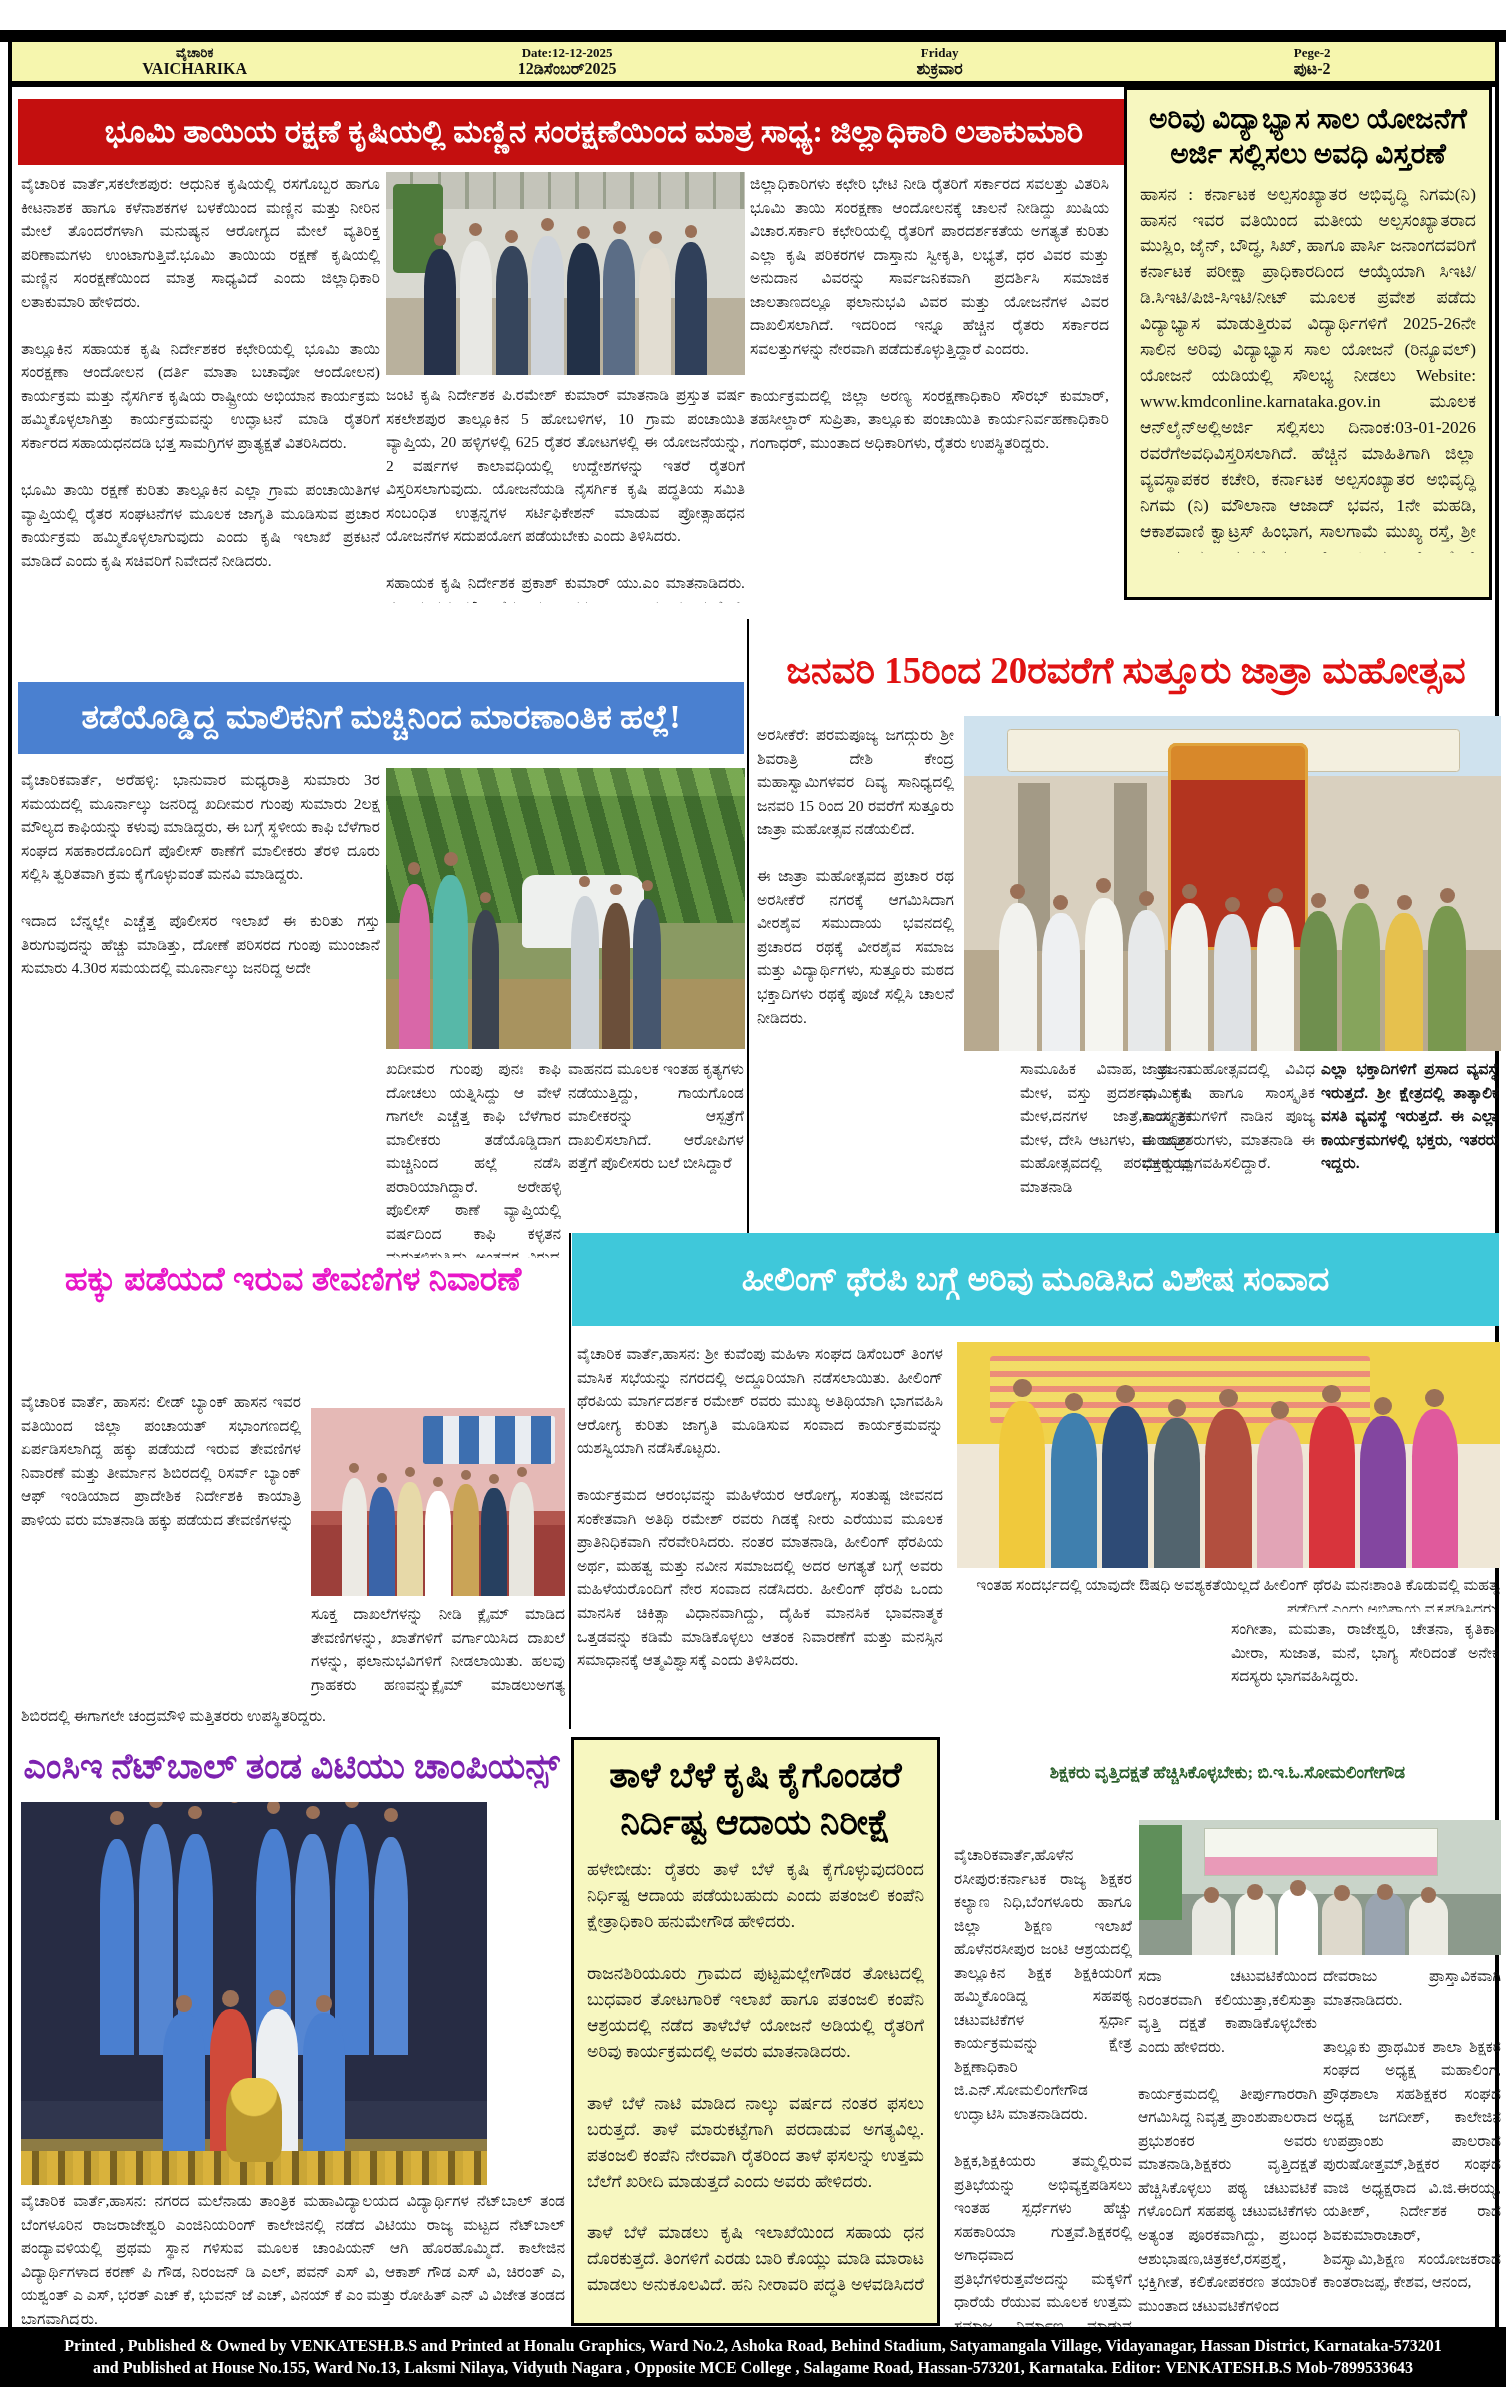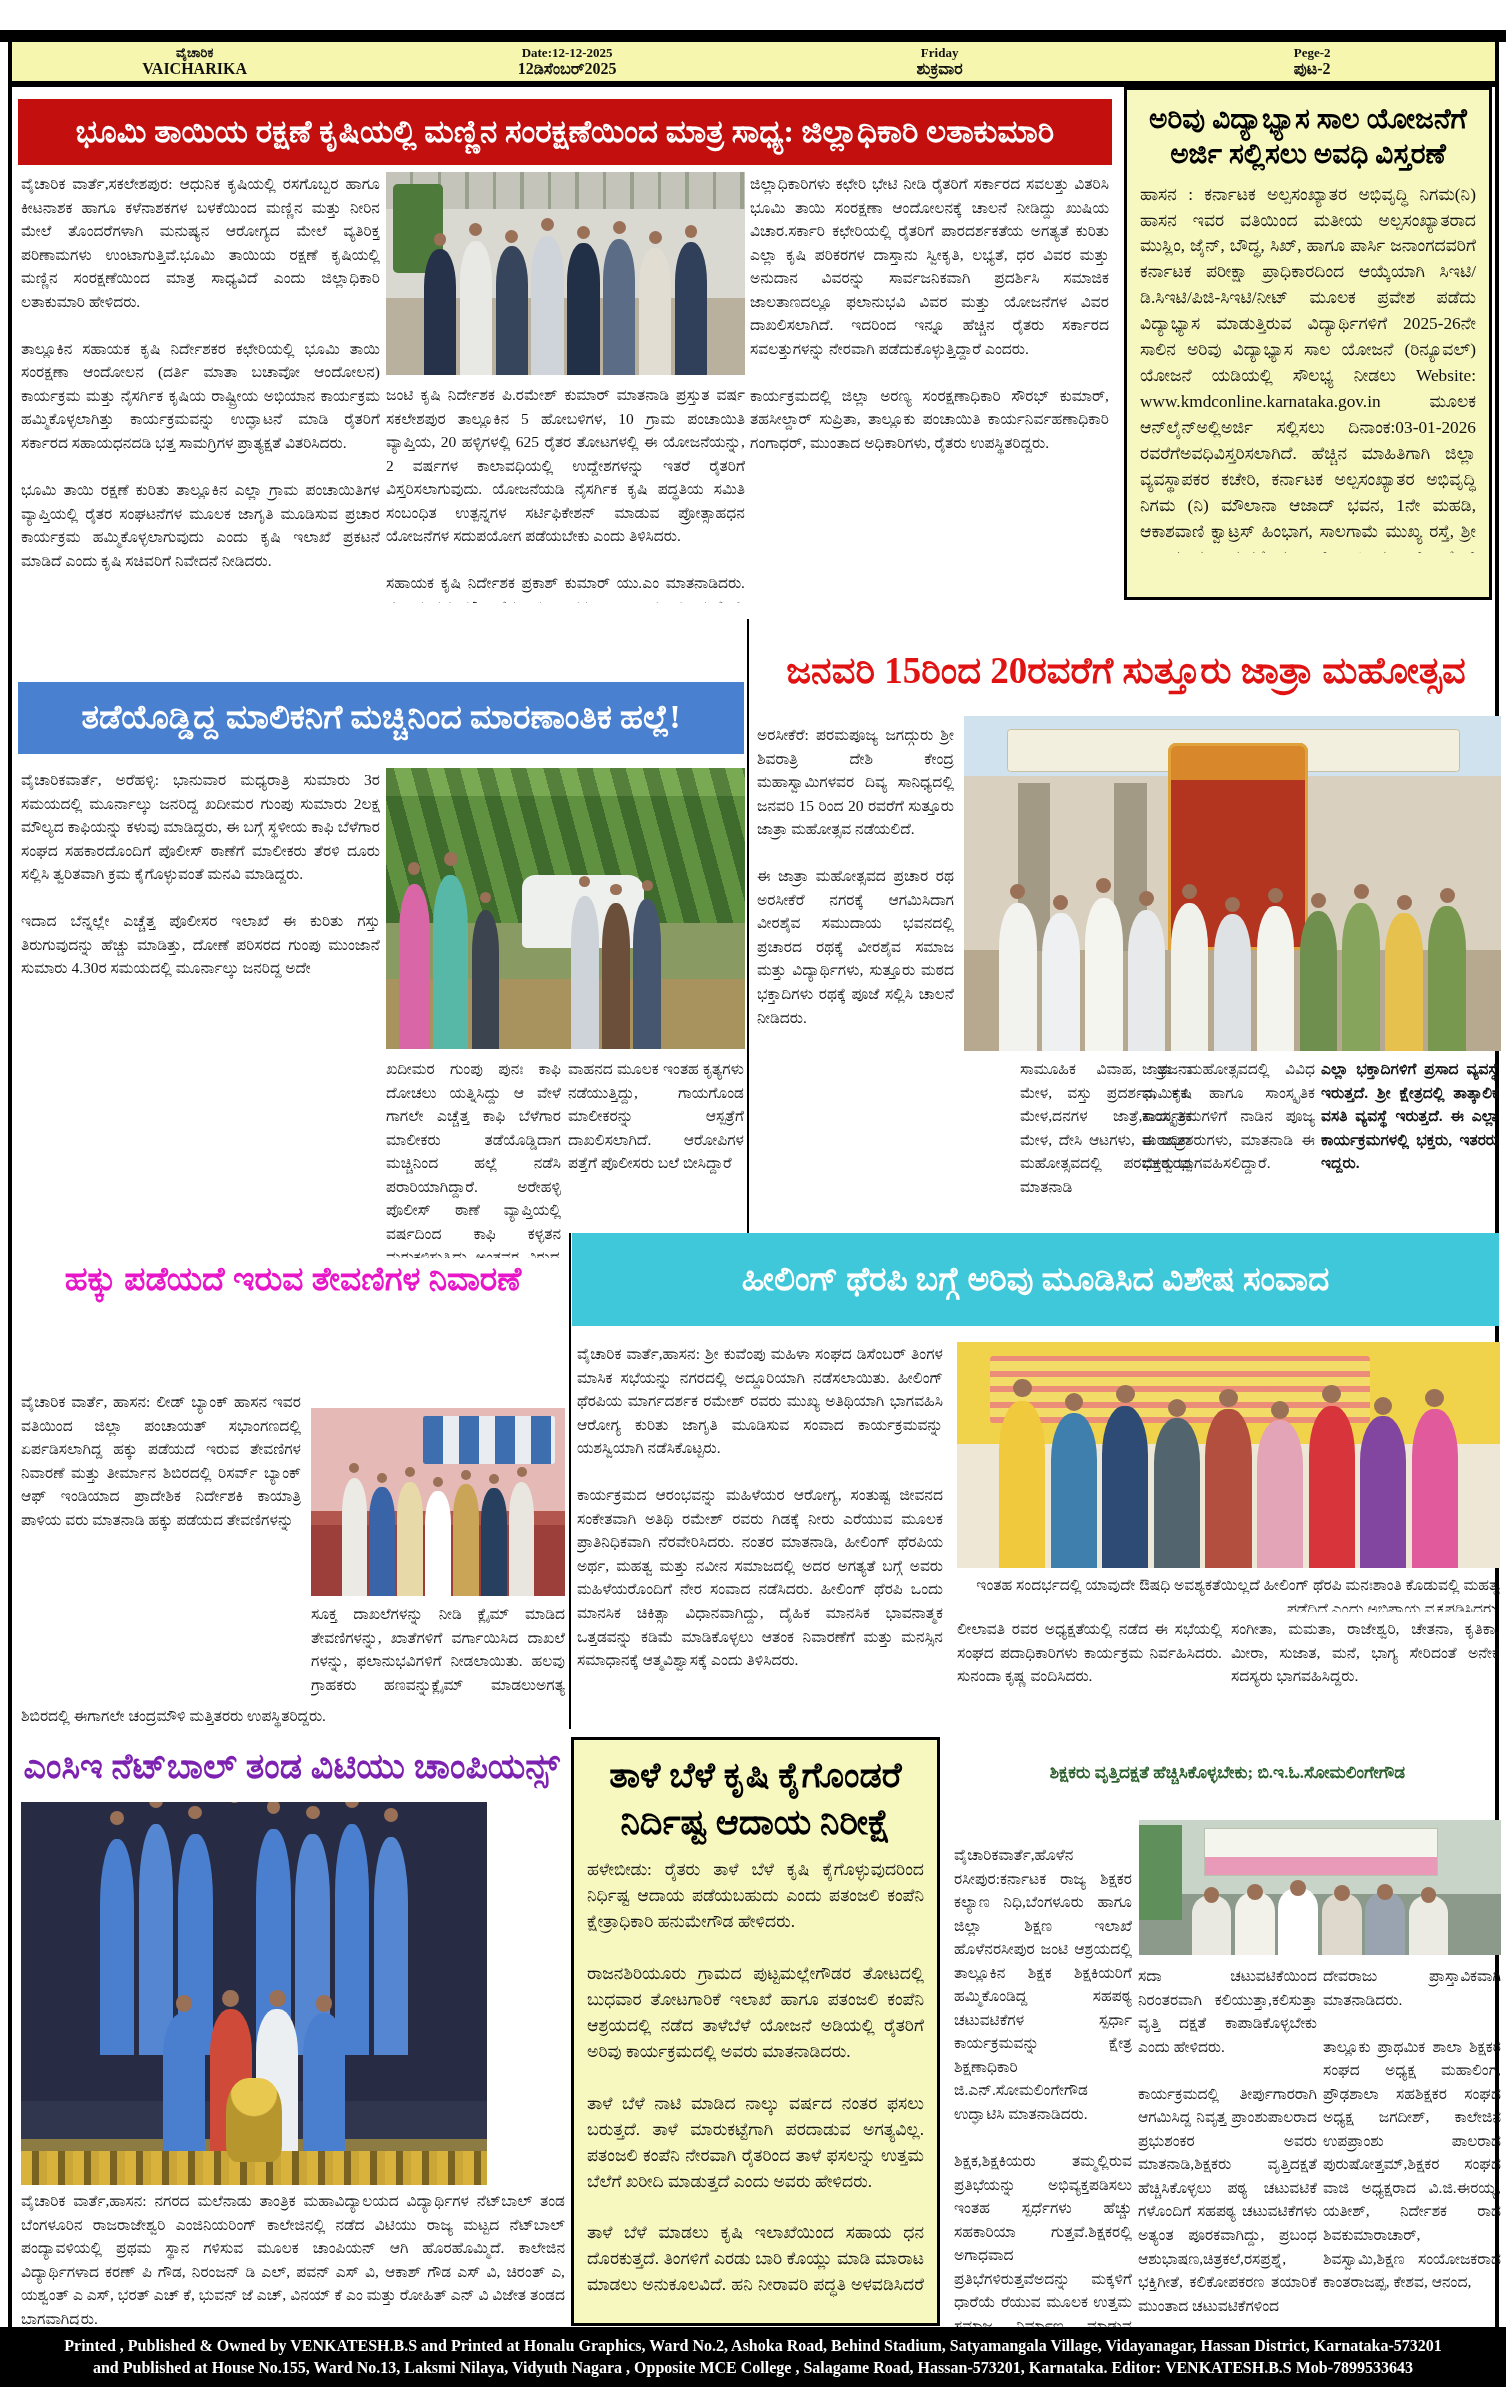--- a/index.html
+++ b/index.html
@@ -49,21 +49,21 @@
       <div>ಶುಕ್ರವಾರ</div>
     </div>
     <div class="mh-cell">
       <div class="b">Pege-2</div>
       <div>ಪುಟ-2</div>
     </div>
   </div>
   <div class="abs rule sideL"></div>
   <div class="abs rule sideR"></div>
 
-  <div class="abs hl" style="left:18px;top:99px;width:1094px;height:66px;background:#c40f0f;color:#fff;font-size:31px;">ಭೂಮಿ ತಾಯಿಯ ರಕ್ಷಣೆ ಕೃಷಿಯಲ್ಲಿ ಮಣ್ಣಿನ ಸಂರಕ್ಷಣೆಯಿಂದ ಮಾತ್ರ ಸಾಧ್ಯ: ಜಿಲ್ಲಾಧಿಕಾರಿ ಲತಾಕುಮಾರಿ</div>
+  <div class="abs hl" style="left:18px;top:99px;width:1094px;height:66px;background:#c40f0f;color:#fff;font-size:31px;padding-left:29px;">ಭೂಮಿ ತಾಯಿಯ ರಕ್ಷಣೆ ಕೃಷಿಯಲ್ಲಿ ಮಣ್ಣಿನ ಸಂರಕ್ಷಣೆಯಿಂದ ಮಾತ್ರ ಸಾಧ್ಯ: ಜಿಲ್ಲಾಧಿಕಾರಿ ಲತಾಕುಮಾರಿ</div>
   <div class="abs txt" style="left:21px;top:172px;width:359px;height:430px;">ವೈಚಾರಿಕ ವಾರ್ತೆ,ಸಕಲೇಶಪುರ: ಆಧುನಿಕ ಕೃಷಿಯಲ್ಲಿ ರಸಗೊಬ್ಬರ ಹಾಗೂ ಕೀಟನಾಶಕ ಹಾಗೂ ಕಳೆನಾಶಕಗಳ ಬಳಕೆಯಿಂದ ಮಣ್ಣಿನ ಮತ್ತು ನೀರಿನ ಮೇಲೆ ತೊಂದರೆಗಳಾಗಿ ಮನುಷ್ಯನ ಆರೋಗ್ಯದ ಮೇಲೆ ವ್ಯತಿರಿಕ್ತ ಪರಿಣಾಮಗಳು ಉಂಟಾಗುತ್ತಿವೆ.ಭೂಮಿ ತಾಯಿಯ ರಕ್ಷಣೆ ಕೃಷಿಯಲ್ಲಿ ಮಣ್ಣಿನ ಸಂರಕ್ಷಣೆಯಿಂದ ಮಾತ್ರ ಸಾಧ್ಯವಿದೆ ಎಂದು ಜಿಲ್ಲಾಧಿಕಾರಿ ಲತಾಕುಮಾರಿ ಹೇಳಿದರು.
 
 ತಾಲ್ಲೂಕಿನ ಸಹಾಯಕ ಕೃಷಿ ನಿರ್ದೇಶಕರ ಕಛೇರಿಯಲ್ಲಿ ಭೂಮಿ ತಾಯಿ ಸಂರಕ್ಷಣಾ ಆಂದೋಲನ (ದರ್ತಿ ಮಾತಾ ಬಚಾವೋ ಆಂದೋಲನ) ಕಾರ್ಯಕ್ರಮ ಮತ್ತು ನೈಸರ್ಗಿಕ ಕೃಷಿಯ ರಾಷ್ಟ್ರೀಯ ಅಭಿಯಾನ ಕಾರ್ಯಕ್ರಮ ಹಮ್ಮಿಕೊಳ್ಳಲಾಗಿತ್ತು ಕಾರ್ಯಕ್ರಮವನ್ನು ಉದ್ಘಾಟನೆ ಮಾಡಿ ರೈತರಿಗೆ ಸರ್ಕಾರದ ಸಹಾಯಧನದಡಿ ಭತ್ತ ಸಾಮಗ್ರಿಗಳ ಪ್ರಾತ್ಯಕ್ಷತೆ ವಿತರಿಸಿದರು.
 
 ಭೂಮಿ ತಾಯಿ ರಕ್ಷಣೆ ಕುರಿತು ತಾಲ್ಲೂಕಿನ ಎಲ್ಲಾ ಗ್ರಾಮ ಪಂಚಾಯಿತಿಗಳ ವ್ಯಾಪ್ತಿಯಲ್ಲಿ ರೈತರ ಸಂಘಟನೆಗಳ ಮೂಲಕ ಜಾಗೃತಿ ಮೂಡಿಸುವ ಪ್ರಚಾರ ಕಾರ್ಯಕ್ರಮ ಹಮ್ಮಿಕೊಳ್ಳಲಾಗುವುದು ಎಂದು ಕೃಷಿ ಇಲಾಖೆ ಪ್ರಕಟನೆ ಮಾಡಿದೆ ಎಂದು ಕೃಷಿ ಸಚಿವರಿಗೆ ನಿವೇದನೆ ನೀಡಿದರು.</div>
   <div class="photo" style="left:386px;top:172px;width:359px;height:203px;background:linear-gradient(#d9d9d1 0 62%,#b9b19d 62% 100%);">
     <div class="band" style="top:0;height:18%;background:repeating-linear-gradient(90deg,#c4c4ba 0 24px,#9aa08e 24px 27.5px);"></div>
     <div class="band" style="top:6%;left:2%;width:14%;height:44%;background:#4e7a3c;border-radius:4.8px;"></div>
     <div class="crowd" style="height:72%;">
       <i class="person" style="width:9%;height:86%;background:#26324a;"></i>
@@ -167,21 +167,20 @@
       <i class="person" style="width:8.5%;height:92%;background:#2e4b76;"></i>
       <i class="person" style="width:8.5%;height:85%;background:#52646e;"></i>
       <i class="person" style="width:8.5%;height:90%;background:#b24f3f;"></i>
       <i class="person" style="width:8.5%;height:84%;background:#e2a4b6;"></i>
       <i class="person" style="width:8.5%;height:92%;background:#d8343c;"></i>
       <i class="person" style="width:8.5%;height:86%;background:#8346a0;"></i>
       <i class="person" style="width:8.5%;height:90%;background:#e05a9c;"></i>
     </div>
   </div>
   <div class="abs txt" style="left:957px;top:1573px;width:543px;height:39px;text-align:right;">ಇಂತಹ ಸಂದರ್ಭದಲ್ಲಿ ಯಾವುದೇ ಔಷಧಿ ಅವಶ್ಯಕತೆಯಿಲ್ಲದೆ ಹೀಲಿಂಗ್ ಥೆರಪಿ ಮನಃಶಾಂತಿ ಕೊಡುವಲ್ಲಿ ಮಹತ್ವ ಪಡೆದಿದೆ ಎಂದು ಅಭಿಪ್ರಾಯ ವ್ಯಕ್ತಪಡಿಸಿದರು.</div>
-  <div class="abs txt" style="left:957px;top:1617px;width:265px;height:111px;">ಲೀಲಾವತಿ ರವರ ಅಧ್ಯಕ್ಷತೆಯಲ್ಲಿ ನಡೆದ ಈ ಸಭೆಯಲ್ಲಿ ಸಂಘದ ಪದಾಧಿಕಾರಿಗಳು ಕಾರ್ಯಕ್ರಮ ನಿರ್ವಹಿಸಿದರು. ಸುನಂದಾ ಕೃಷ್ಣ ವಂದಿಸಿದರು.</div>
   <div class="abs txt" style="left:1231px;top:1617px;width:268px;height:111px;">ಸಂಗೀತಾ, ಮಮತಾ, ರಾಜೇಶ್ವರಿ, ಚೇತನಾ, ಕೃತಿಕಾ, ಮೀರಾ, ಸುಜಾತ, ಮನೆ, ಭಾಗ್ಯ ಸೇರಿದಂತೆ ಅನೇಕ ಸದಸ್ಯರು ಭಾಗವಹಿಸಿದ್ದರು.</div>
 
   <div class="abs hl" style="left:18px;top:1737px;width:547px;height:60px;color:#7d22b0;font-size:35px;">ಎಂಸಿಇ ನೆಟ್‌ಬಾಲ್ ತಂಡ ವಿಟಿಯು ಚಾಂಪಿಯನ್ಸ್</div>
   <div class="photo" style="left:21px;top:1802px;width:466px;height:383px;background:linear-gradient(#272c44 0 78%,#30364e 78% 88%,#8d7b44 88% 100%);">
     <div class="crowd" style="height:64%;bottom:34%;">
       <i class="person" style="width:7.4%;height:88%;background:#4a7fd0;"></i>
       <i class="person" style="width:7.4%;height:94%;background:#5586d2;"></i>
       <i class="person" style="width:7.4%;height:90%;background:#4a7fd0;"></i>
       <i class="person" style="width:7.4%;height:96%;background:#5а86d2;"></i>
       <i class="person" style="width:7.4%;height:92%;background:#4a7fd0;"></i>

